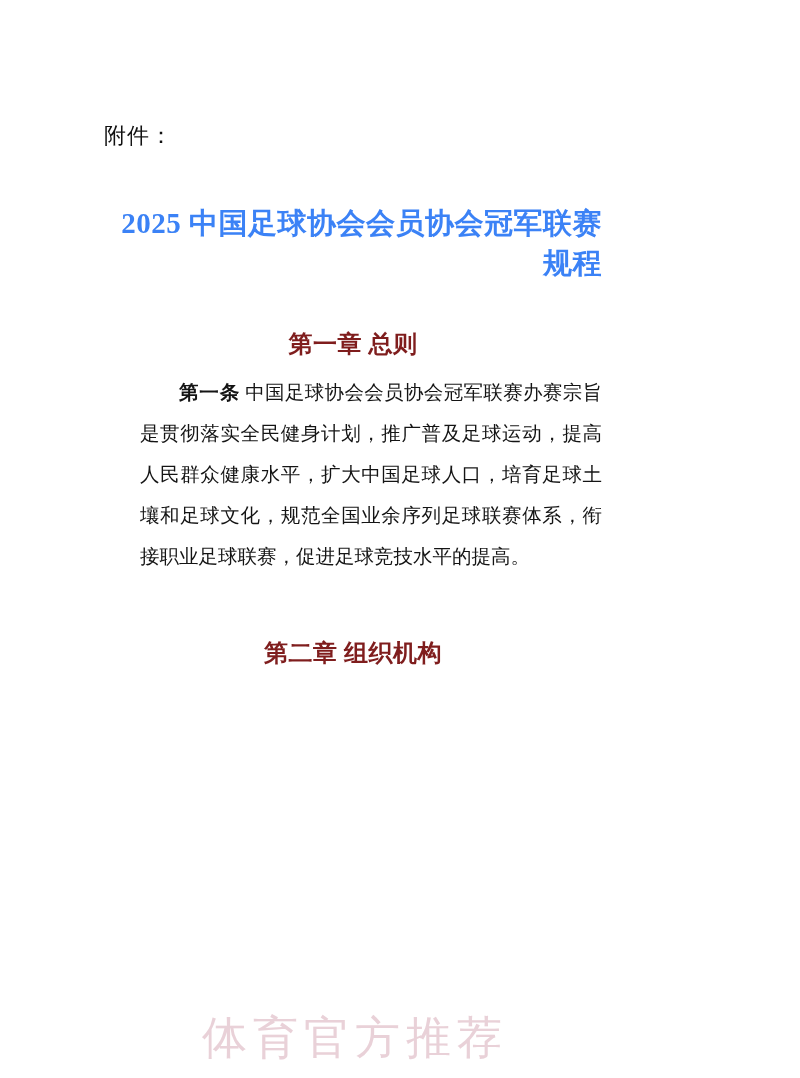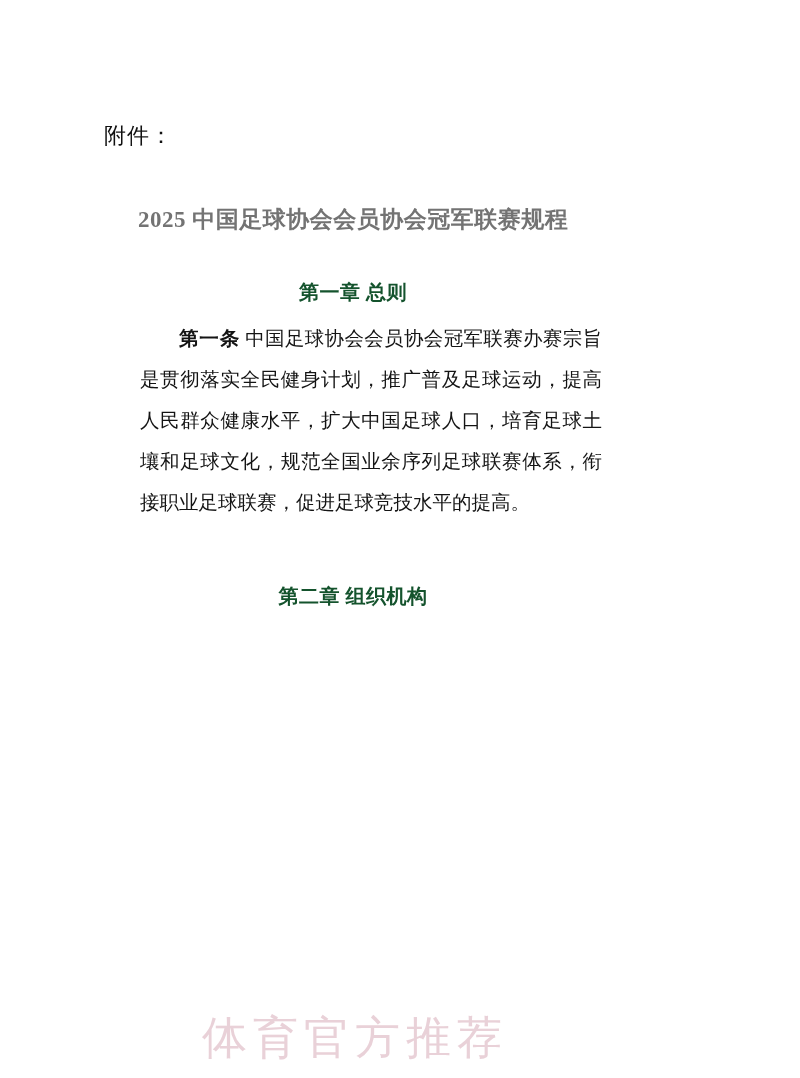--- a/index.html
+++ b/index.html
@@ -23,34 +23,34 @@
     padding: 0 104px;
   }
   .attachment-label {
     font-size: 22px;
     line-height: 1;
     padding-top: 125px;
     letter-spacing: 1px;
     color: #111;
   }
   .doc-title {
-    text-align: center;
-    font-size: 23px;
+    text-align: right;
+    font-size: 29px;
     font-weight: bold;
     letter-spacing: 0.5px;
     margin-top: 57px;
-    color: #737373;
+    color: #3b82f6;
   }
   .chapter-heading {
     text-align: center;
-    font-size: 20px;
+    font-size: 24px;
     font-weight: bold;
     margin-top: 44px;
     letter-spacing: 0.5px;
-    color: #14532d;
+    color: #7f1d1d;
   }
   .para {
     font-size: 19.5px;
     line-height: 41px;
     text-align: justify;
     text-justify: inter-ideograph;
     text-indent: 2em;
     margin-top: 12px;
     color: #141414;
     margin-left: 36px;

